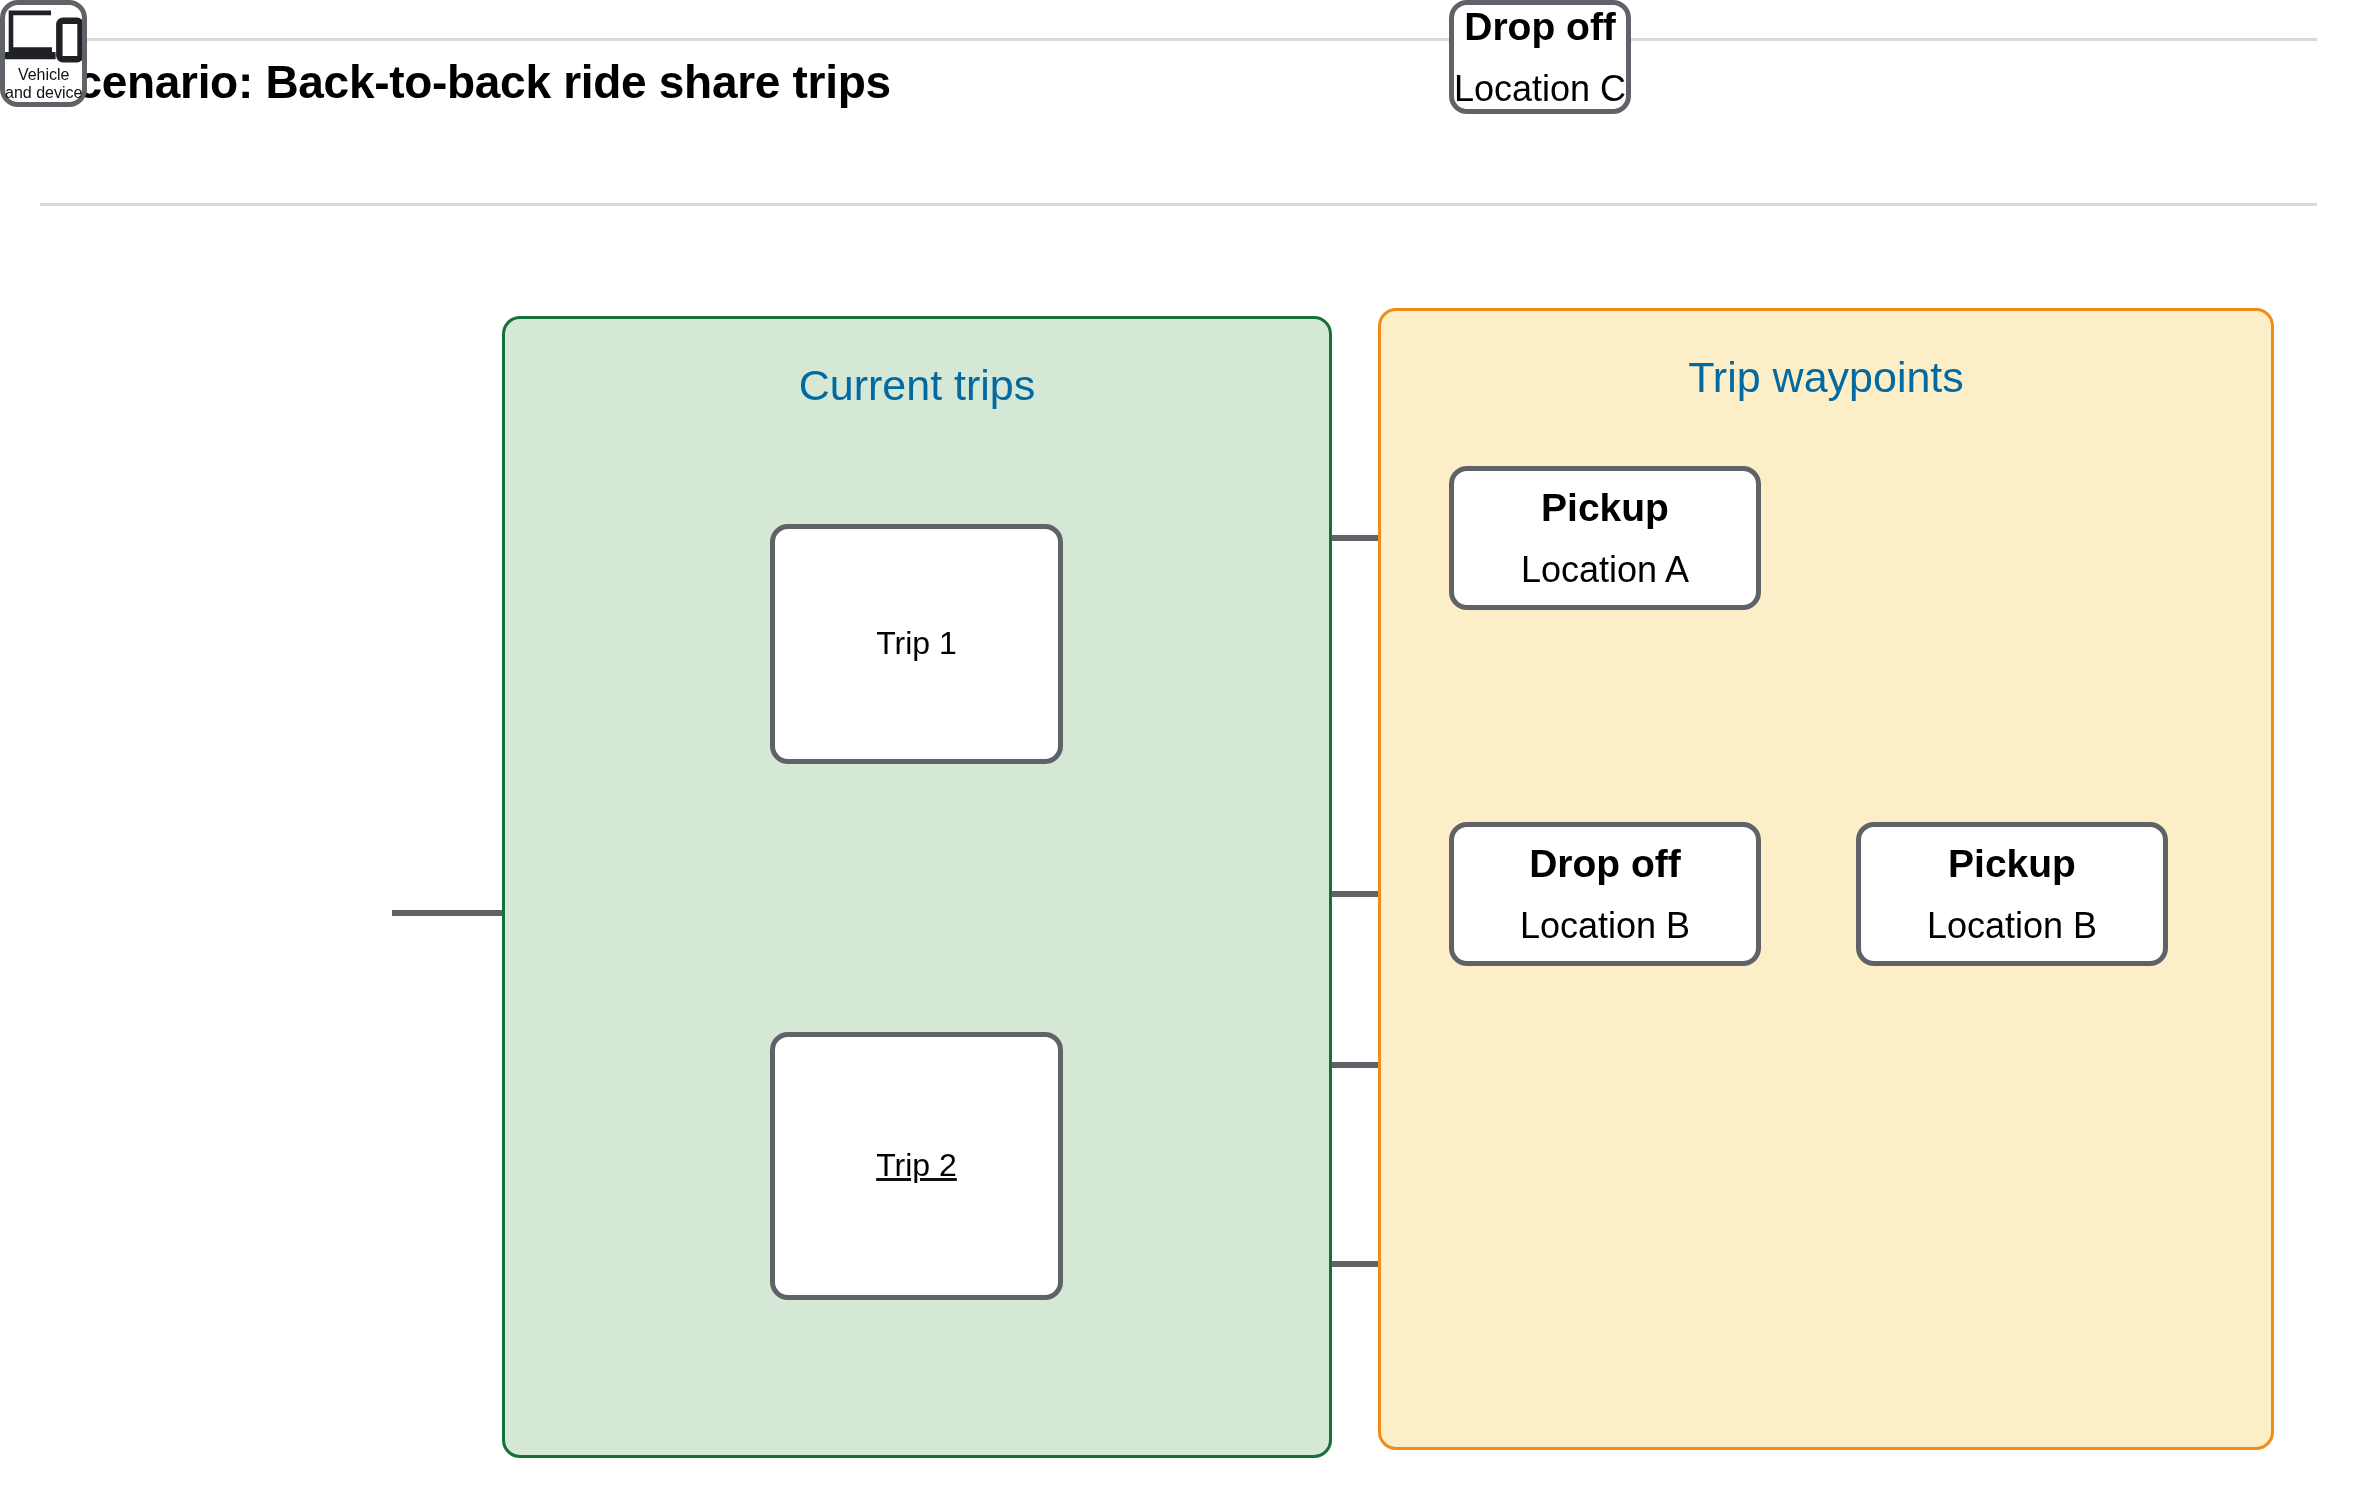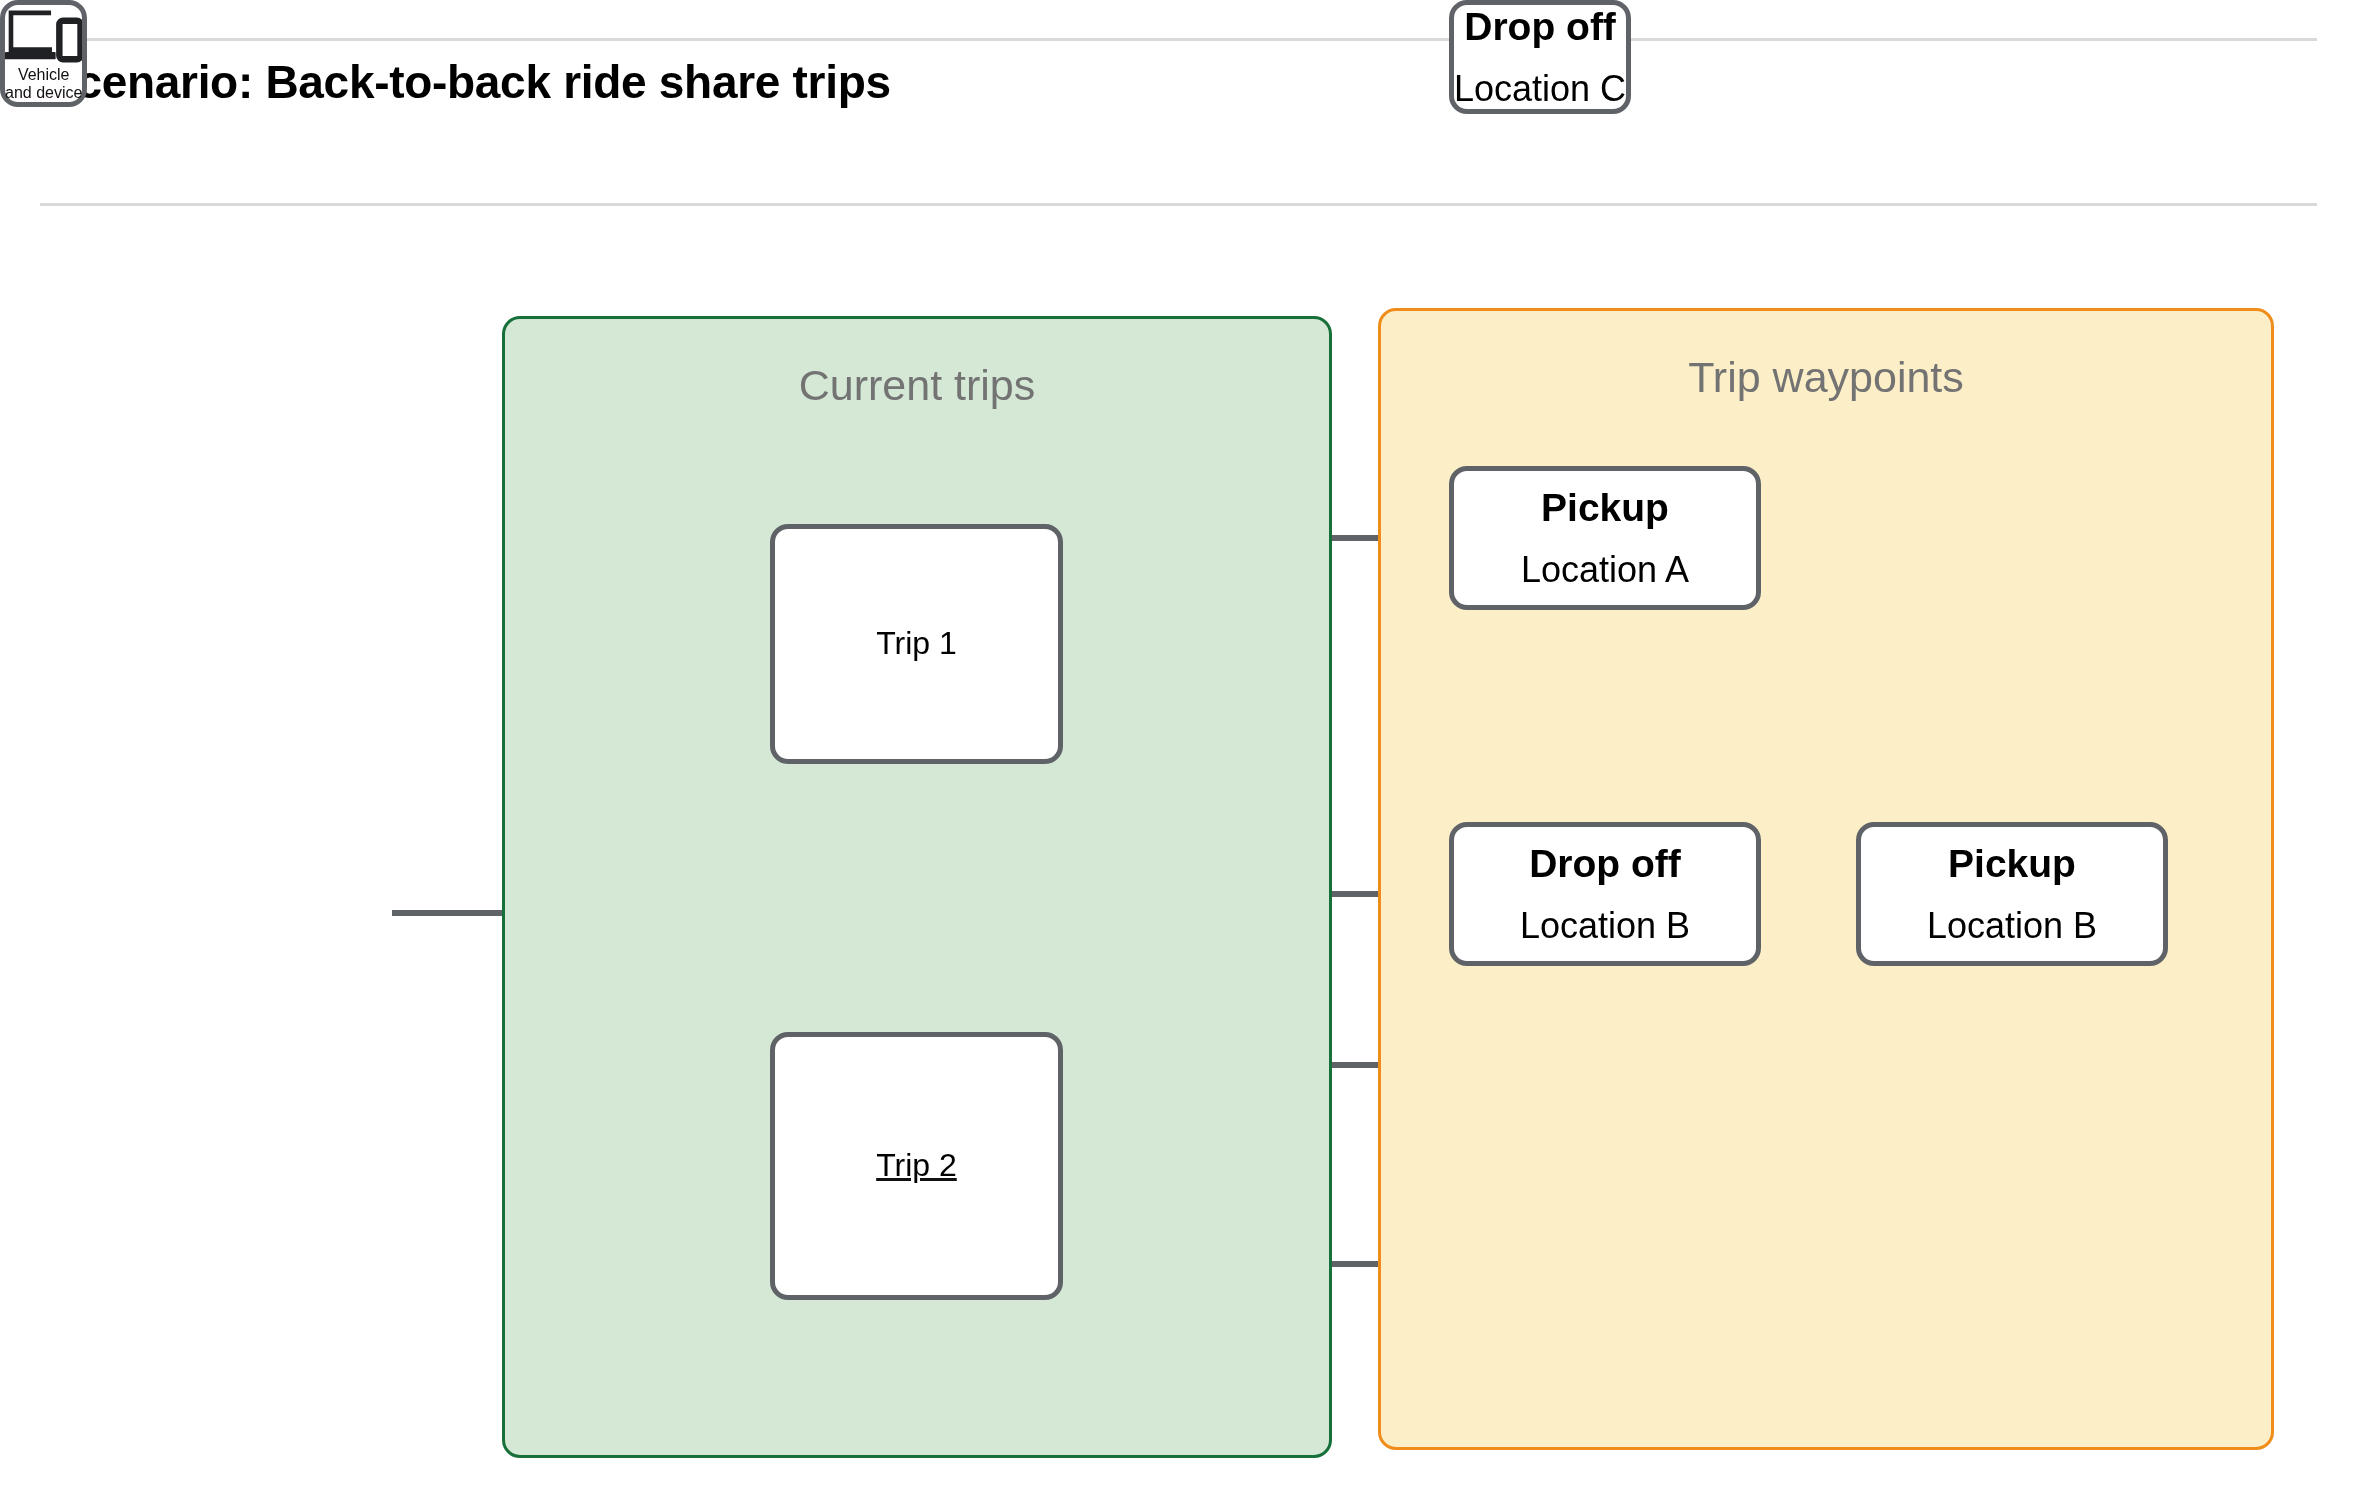--- a/index.html
+++ b/index.html
@@ -88,21 +88,21 @@
     border: 3px solid #f08c1a;
   }
   .panel-title {
     position: absolute;
     top: 42px;
     left: 0;
     width: 100%;
     text-align: center;
     font-size: 43px;
     font-weight: normal;
-    color: #737373;
+    color: #0369a1;
   }
 
   
   .node {
     position: absolute;
     box-sizing: border-box;
     background: #ffffff;
     border: 5px solid #5f6368;
     border-radius: 18px;
     display: flex;

